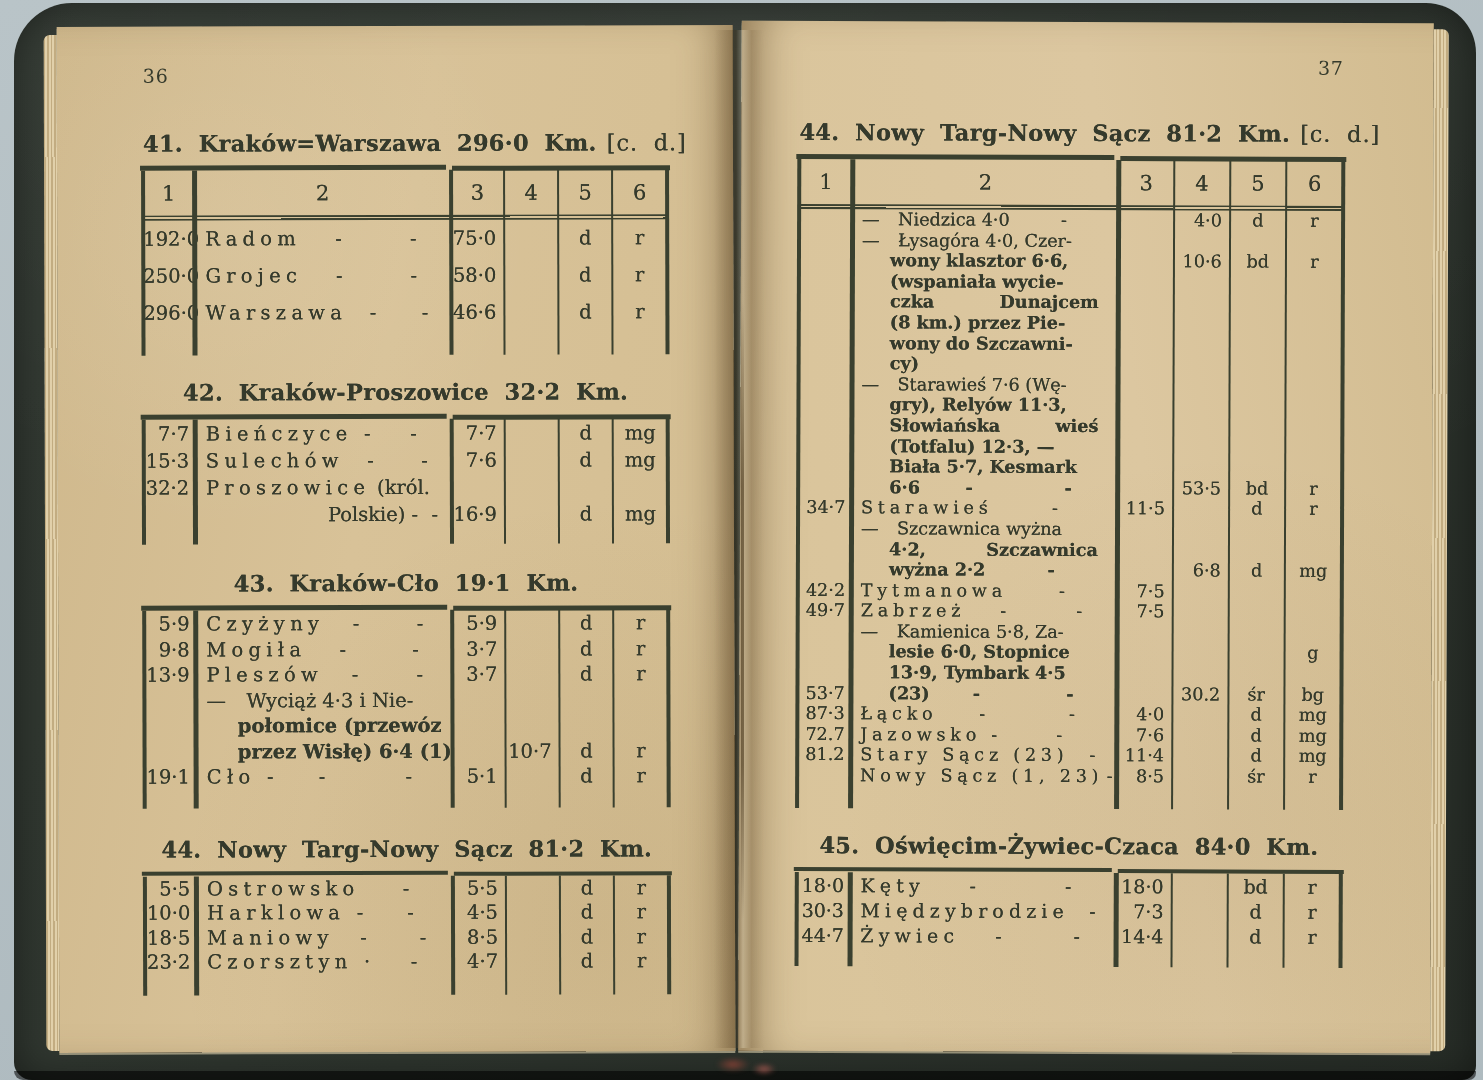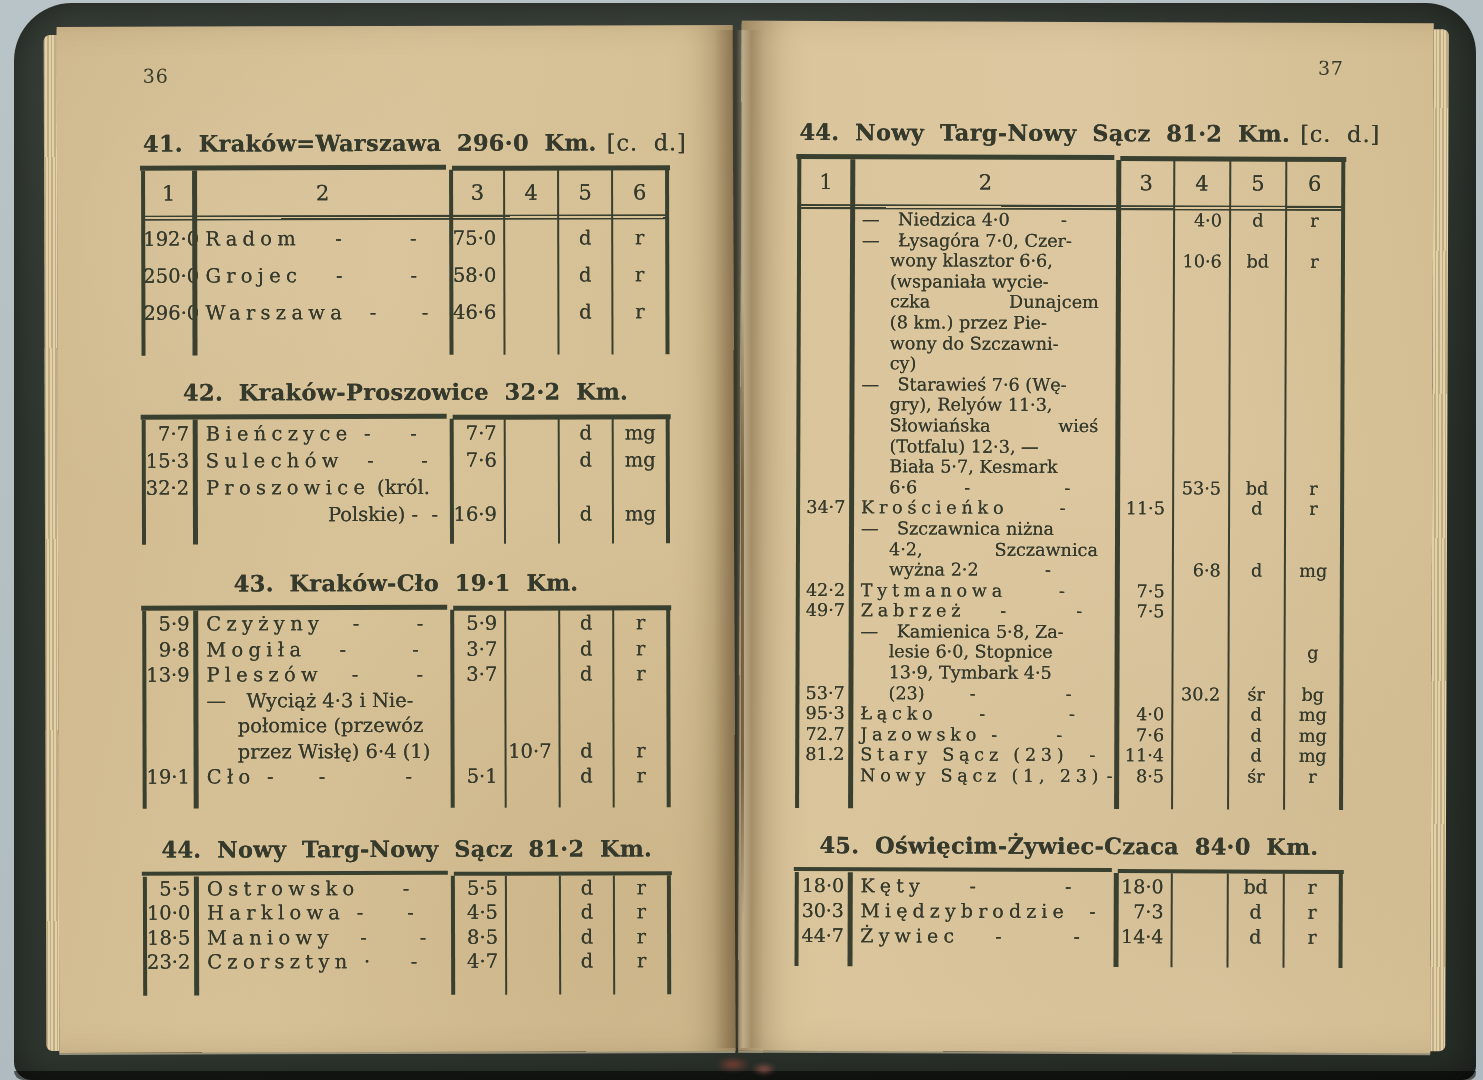--- a/index.html
+++ b/index.html
@@ -95,21 +95,21 @@
     background:linear-gradient(to bottom, var(--rule,#3a402f) 0 1.8px, transparent 1.8px 3.2px, var(--rule,#3a402f) 3.2px 4.8px);
   }
   .bgrid{line-height:var(--lh);}
   .trow{display:contents;}
   .bc{white-space:nowrap;text-shadow:0 0 .4px currentColor;}
   .c1n{text-align:right;padding-right:6px;}
   .vnum{text-align:right;padding-right:8px;}
   .vcen{text-align:center;}
   .c2l{display:flex;align-items:baseline;}
   .i0{padding-left:.55em;}
-  .i1{padding-left:2.15em;}
+  .i1{padding-left:2.15em;font-weight:bold;}
   .i2{padding-left:6.8em;}
   .emd{margin-right:1.05em;}
   .spname{letter-spacing:.27em;}
   .jgrp{flex:1 1 auto;display:flex;justify-content:space-between;margin-right:1.1em;}
   .tl{flex:1 1 0;text-align:center;}
 </style>
 </head>
 <body>
 
 <div class="book-cover"></div>
@@ -311,21 +311,21 @@
             </div>
             <div class="dblrule"></div>
             <div class="bgrid">
               <div class="trow"><div class="bc c1n"></div><div class="bc c2l i0">
                   <span class="emd">—</span>
                   <span class="txt">Niedzica 4·0</span>
                   <span class="tl">-</span>
                 </div><div class="bc vnum"></div><div class="bc vnum">4·0</div><div class="bc vcen">d</div><div class="bc vcen">r</div></div>
               <div class="trow"><div class="bc c1n"></div><div class="bc c2l i0">
                   <span class="emd">—</span>
-                  <span class="txt">Łysagóra 7·0, Czer-</span>
+                  <span class="txt">Łysagóra 4·0, Czer-</span>
                 </div><div class="bc vnum"></div><div class="bc vnum"></div><div class="bc vcen"></div><div class="bc vcen"></div><div class="bc c1n"></div><div class="bc c2l i1">
                   <span class="txt">wony klasztor 6·6,</span>
                 </div><div class="bc vnum"></div><div class="bc vnum">10·6</div><div class="bc vcen">bd</div><div class="bc vcen">r</div><div class="bc c1n"></div><div class="bc c2l i1">
                   <span class="txt">(wspaniała wycie-</span>
                 </div><div class="bc vnum"></div><div class="bc vnum"></div><div class="bc vcen"></div><div class="bc vcen"></div><div class="bc c1n"></div><div class="bc c2l i1">
                   <span class="jgrp">
                     <span>czka</span>
                     <span>Dunajcem</span>
                   </span>
                 </div><div class="bc vnum"></div><div class="bc vnum"></div><div class="bc vcen"></div><div class="bc vcen"></div><div class="bc c1n"></div><div class="bc c2l i1">
@@ -348,26 +348,26 @@
                 </div><div class="bc vnum"></div><div class="bc vnum"></div><div class="bc vcen"></div><div class="bc vcen"></div><div class="bc c1n"></div><div class="bc c2l i1">
                   <span class="txt">(Totfalu) 12·3, —</span>
                 </div><div class="bc vnum"></div><div class="bc vnum"></div><div class="bc vcen"></div><div class="bc vcen"></div><div class="bc c1n"></div><div class="bc c2l i1">
                   <span class="txt">Biała 5·7, Kesmark</span>
                 </div><div class="bc vnum"></div><div class="bc vnum"></div><div class="bc vcen"></div><div class="bc vcen"></div><div class="bc c1n"></div><div class="bc c2l i1">
                   <span class="txt">6·6</span>
                   <span class="tl">-</span>
                   <span class="tl">-</span>
                 </div><div class="bc vnum"></div><div class="bc vnum">53·5</div><div class="bc vcen">bd</div><div class="bc vcen">r</div></div>
               <div class="trow"><div class="bc c1n">34·7</div><div class="bc c2l i0">
-                  <span class="txt spname">Krościeńko</span>
+                  <span class="txt spname">Starawieś</span>
                   <span class="tl">-</span>
                 </div><div class="bc vnum">11·5</div><div class="bc vnum"></div><div class="bc vcen">d</div><div class="bc vcen">r</div></div>
               <div class="trow"><div class="bc c1n"></div><div class="bc c2l i0">
                   <span class="emd">—</span>
-                  <span class="txt">Szczawnica niżna</span>
+                  <span class="txt">Szczawnica wyżna</span>
                 </div><div class="bc vnum"></div><div class="bc vnum"></div><div class="bc vcen"></div><div class="bc vcen"></div><div class="bc c1n"></div><div class="bc c2l i1">
                   <span class="jgrp">
                     <span>4·2,</span>
                     <span>Szczawnica</span>
                   </span>
                 </div><div class="bc vnum"></div><div class="bc vnum"></div><div class="bc vcen"></div><div class="bc vcen"></div><div class="bc c1n"></div><div class="bc c2l i1">
                   <span class="txt">wyżna 2·2</span>
                   <span class="tl">-</span>
                 </div><div class="bc vnum"></div><div class="bc vnum">6·8</div><div class="bc vcen">d</div><div class="bc vcen">mg</div></div>
               <div class="trow"><div class="bc c1n">42·2</div><div class="bc c2l i0">
@@ -384,21 +384,21 @@
                   <span class="txt">Kamienica 5·8, Za-</span>
                 </div><div class="bc vnum"></div><div class="bc vnum"></div><div class="bc vcen"></div><div class="bc vcen"></div><div class="bc c1n"></div><div class="bc c2l i1">
                   <span class="txt">lesie 6·0, Stopnice</span>
                 </div><div class="bc vnum"></div><div class="bc vnum"></div><div class="bc vcen"></div><div class="bc vcen">g</div><div class="bc c1n"></div><div class="bc c2l i1">
                   <span class="txt">13·9, Tymbark 4·5</span>
                 </div><div class="bc vnum"></div><div class="bc vnum"></div><div class="bc vcen"></div><div class="bc vcen"></div><div class="bc c1n">53·7</div><div class="bc c2l i1">
                   <span class="txt">(23)</span>
                   <span class="tl">-</span>
                   <span class="tl">-</span>
                 </div><div class="bc vnum"></div><div class="bc vnum">30.2</div><div class="bc vcen">śr</div><div class="bc vcen">bg</div></div>
-              <div class="trow"><div class="bc c1n">95·3</div><div class="bc c2l i0">
+              <div class="trow"><div class="bc c1n">87·3</div><div class="bc c2l i0">
                   <span class="txt spname">Łącko</span>
                   <span class="tl">-</span>
                   <span class="tl">-</span>
                 </div><div class="bc vnum">4·0</div><div class="bc vnum"></div><div class="bc vcen">d</div><div class="bc vcen">mg</div></div>
               <div class="trow"><div class="bc c1n">72.7</div><div class="bc c2l i0">
                   <span class="txt spname">Jazowsko -</span>
                   <span class="tl">-</span>
                 </div><div class="bc vnum">7·6</div><div class="bc vnum"></div><div class="bc vcen">d</div><div class="bc vcen">mg</div></div>
               <div class="trow"><div class="bc c1n">81.2</div><div class="bc c2l i0">
                   <span class="txt spname">Stary Sącz (23)</span>

